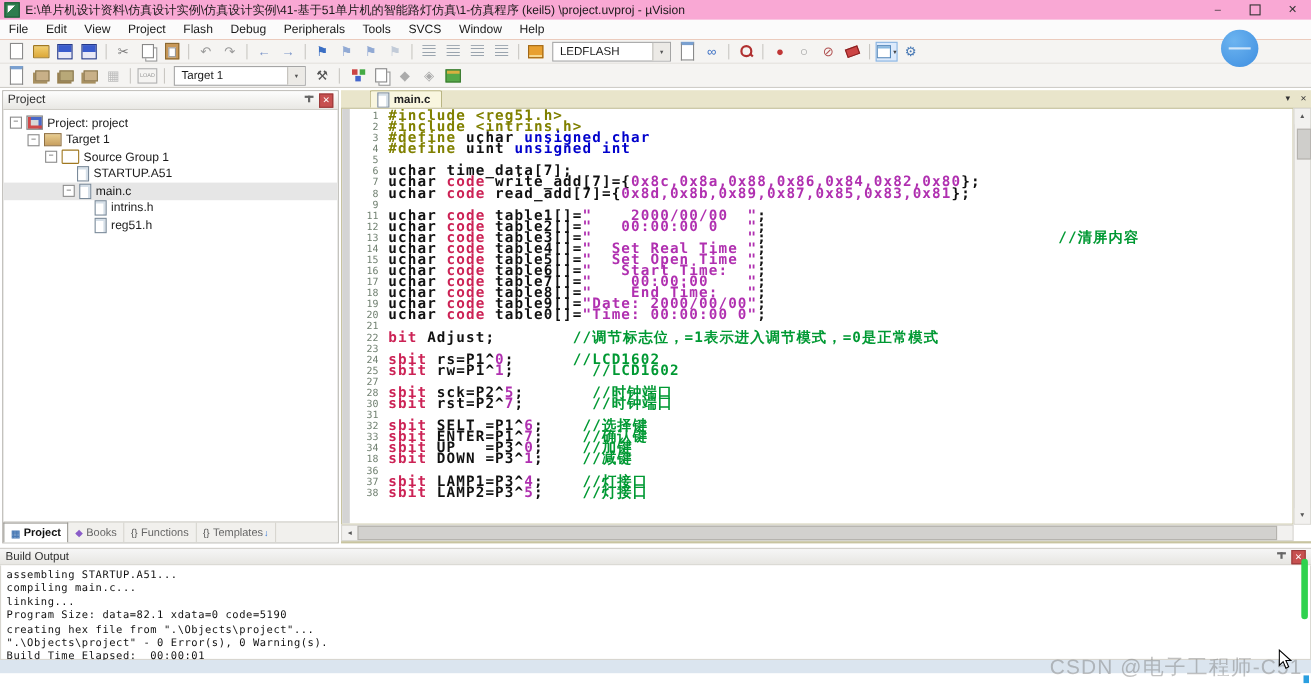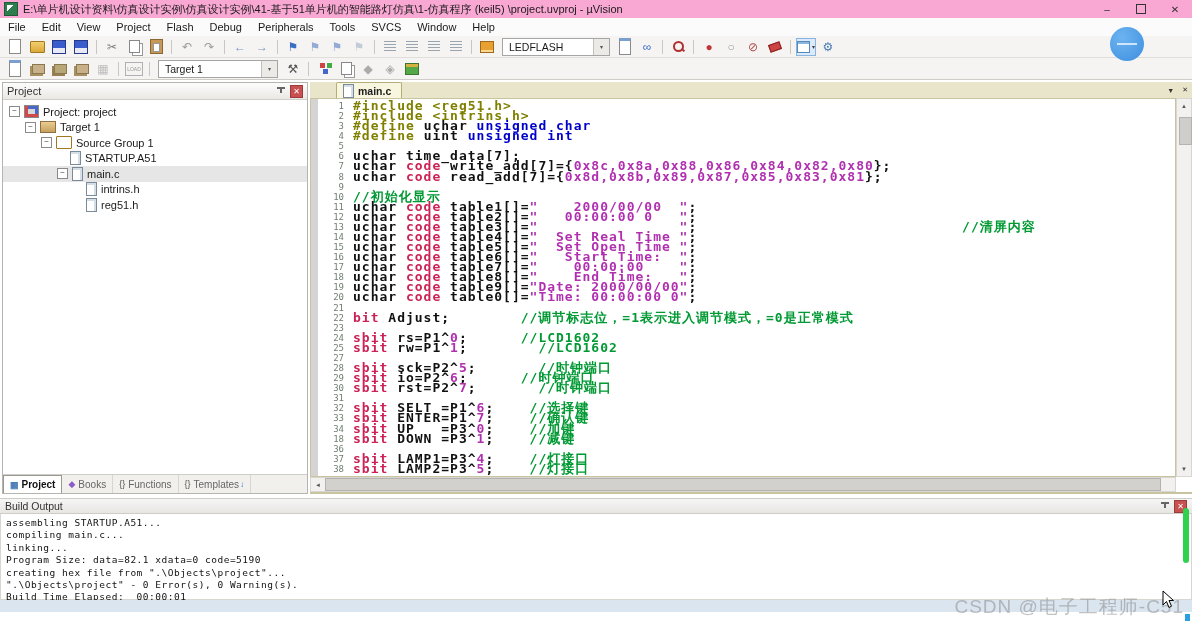--- a/index.html
+++ b/index.html
@@ -425,24 +425,20 @@
             </div>
             <div class="cl">
               <span class="ln">8</span>
               <span class="lt"><span class="sg-p">uchar </span><span class="sg-e">code </span><span class="sg-p">read_add[7]={</span><span class="sg-n">0x8d,0x8b,0x89,0x87,0x85,0x83,0x81</span><span class="sg-p">};</span></span>
             </div>
             <div class="cl">
               <span class="ln">9</span>
               <span class="lt"></span>
             </div>
             <div class="cl">
-              <span class="ln">10</span>
-              <span class="lt"><span class="sg-c">//初始化显示</span></span>
-            </div>
-            <div class="cl">
               <span class="ln">11</span>
               <span class="lt"><span class="sg-p">uchar </span><span class="sg-e">code </span><span class="sg-p">table1[]=</span><span class="sg-s">"    2000/00/00  "</span><span class="sg-p">;</span></span>
             </div>
             <div class="cl">
               <span class="ln">12</span>
               <span class="lt"><span class="sg-p">uchar </span><span class="sg-e">code </span><span class="sg-p">table2[]=</span><span class="sg-s">"   00:00:00 0   "</span><span class="sg-p">;</span></span>
             </div>
             <div class="cl">
               <span class="ln">13</span>
               <span class="lt"><span class="sg-p">uchar </span><span class="sg-e">code </span><span class="sg-p">table3[]=</span><span class="sg-s">"                "</span><span class="sg-p">;                              </span><span class="sg-c">//清屏内容</span></span>
@@ -495,24 +491,20 @@
               <span class="ln">25</span>
               <span class="lt"><span class="sg-e">sbit </span><span class="sg-p">rw=P1^</span><span class="sg-n">1</span><span class="sg-p">;        </span><span class="sg-c">//LCD1602</span></span>
             </div>
             <div class="cl">
               <span class="ln">27</span>
               <span class="lt"></span>
             </div>
             <div class="cl">
               <span class="ln">28</span>
               <span class="lt"><span class="sg-e">sbit </span><span class="sg-p">sck=P2^</span><span class="sg-n">5</span><span class="sg-p">;       </span><span class="sg-c">//时钟端口</span></span>
-            </div>
-            <div class="cl">
-              <span class="ln">29</span>
-              <span class="lt"><span class="sg-e">sbit </span><span class="sg-p">io=P2^</span><span class="sg-n">6</span><span class="sg-p">;      </span><span class="sg-c">//时钟端口</span></span>
             </div>
             <div class="cl">
               <span class="ln">30</span>
               <span class="lt"><span class="sg-e">sbit </span><span class="sg-p">rst=P2^</span><span class="sg-n">7</span><span class="sg-p">;       </span><span class="sg-c">//时钟端口</span></span>
             </div>
             <div class="cl">
               <span class="ln">31</span>
               <span class="lt"></span>
             </div>
             <div class="cl">

